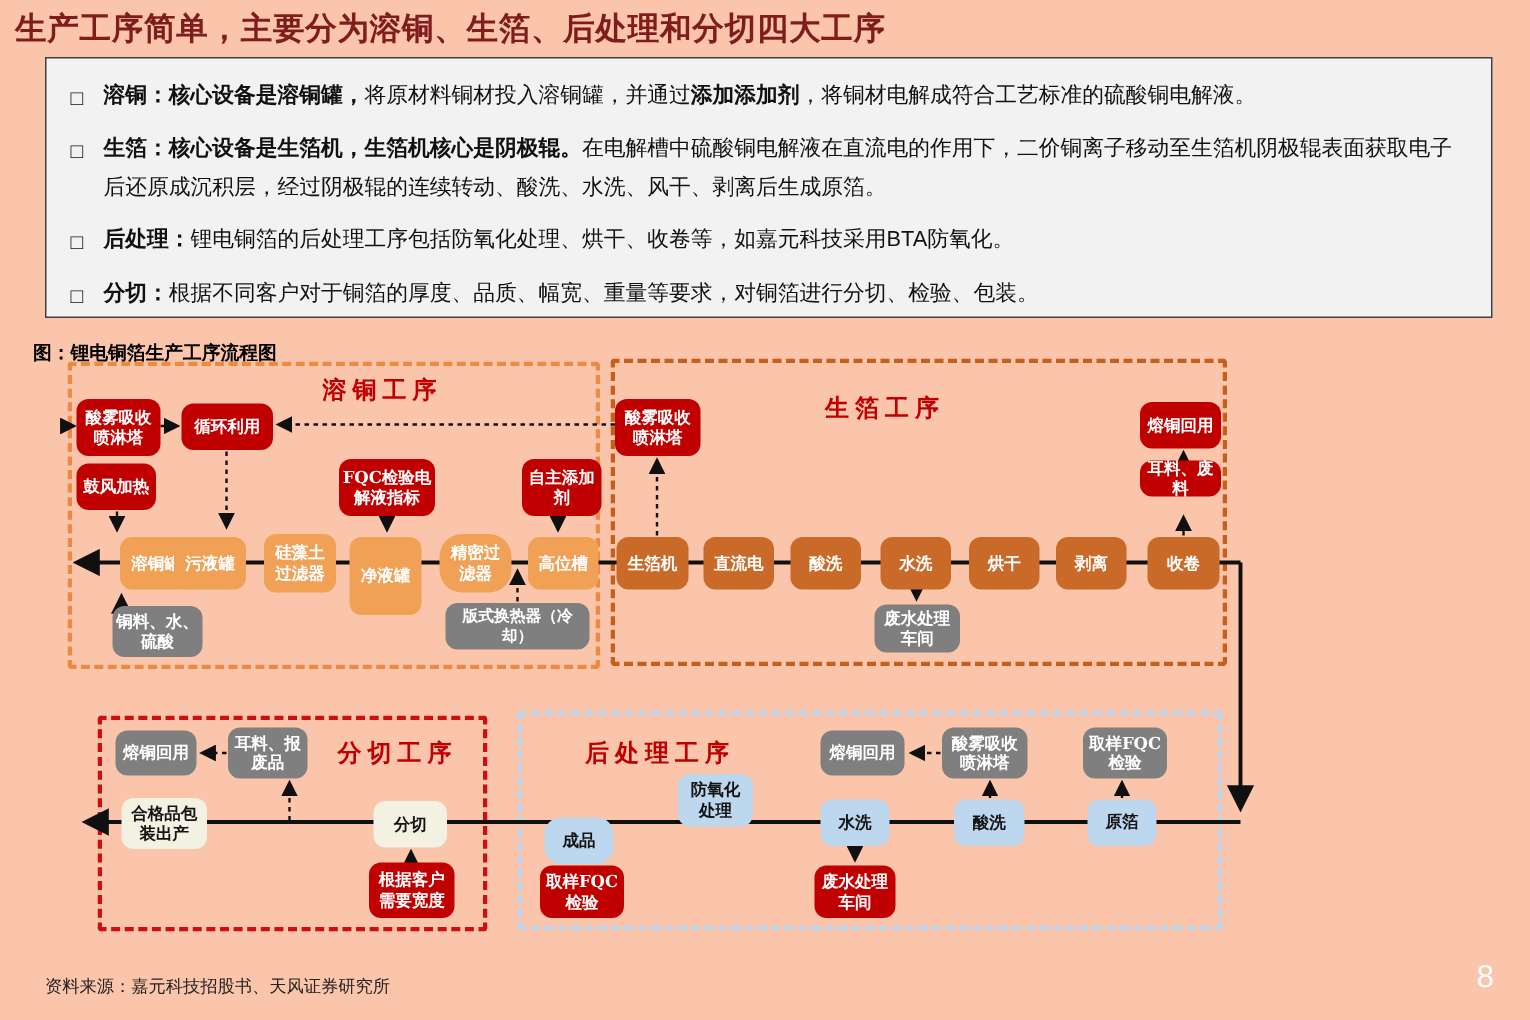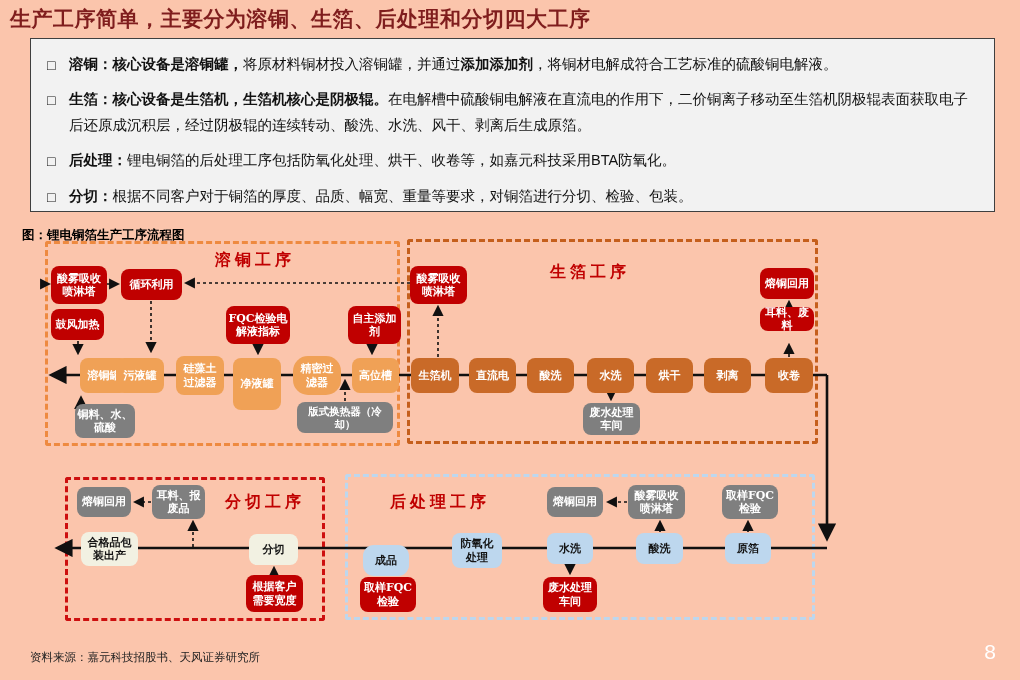--- a/index.html
+++ b/index.html
@@ -156,21 +156,21 @@
 <div class="node cream" style="left:249px;top:534px;width:49px;height:31px;">分切</div>
 <div class="node red" style="left:246px;top:575px;width:57px;height:37px;">根据客户
 需要宽度</div>
 
 <div class="node gray" style="left:547px;top:487px;width:56px;height:30px;">熔铜回用</div>
 <div class="node gray" style="left:628px;top:485px;width:57px;height:34px;">酸雾吸收
 喷淋塔</div>
 <div class="node gray" style="left:722px;top:485px;width:56px;height:34px;">取样FQC
 检验</div>
 <div class="node blue" style="left:363px;top:545px;width:46px;height:31px;border-radius:11px;">成品</div>
-<div class="node blue" style="left:452px;top:533px;width:50px;height:35px;">防氧化
+<div class="node blue" style="left:452px;top:516px;width:50px;height:35px;">防氧化
 处理</div>
 <div class="node blue" style="left:547px;top:533px;width:46px;height:31px;">水洗</div>
 <div class="node blue" style="left:636px;top:533px;width:47px;height:31px;">酸洗</div>
 <div class="node blue" style="left:725px;top:533px;width:46px;height:31px;font-family:Liberation Serif, serif;">原箔</div>
 <div class="node red" style="left:360px;top:577px;width:56px;height:35px;">取样FQC
 检验</div>
 <div class="node red" style="left:543px;top:577px;width:54px;height:35px;">废水处理
 车间</div>
 
 <div class="footer-src">资料来源：嘉元科技招股书、天风证券研究所</div>

